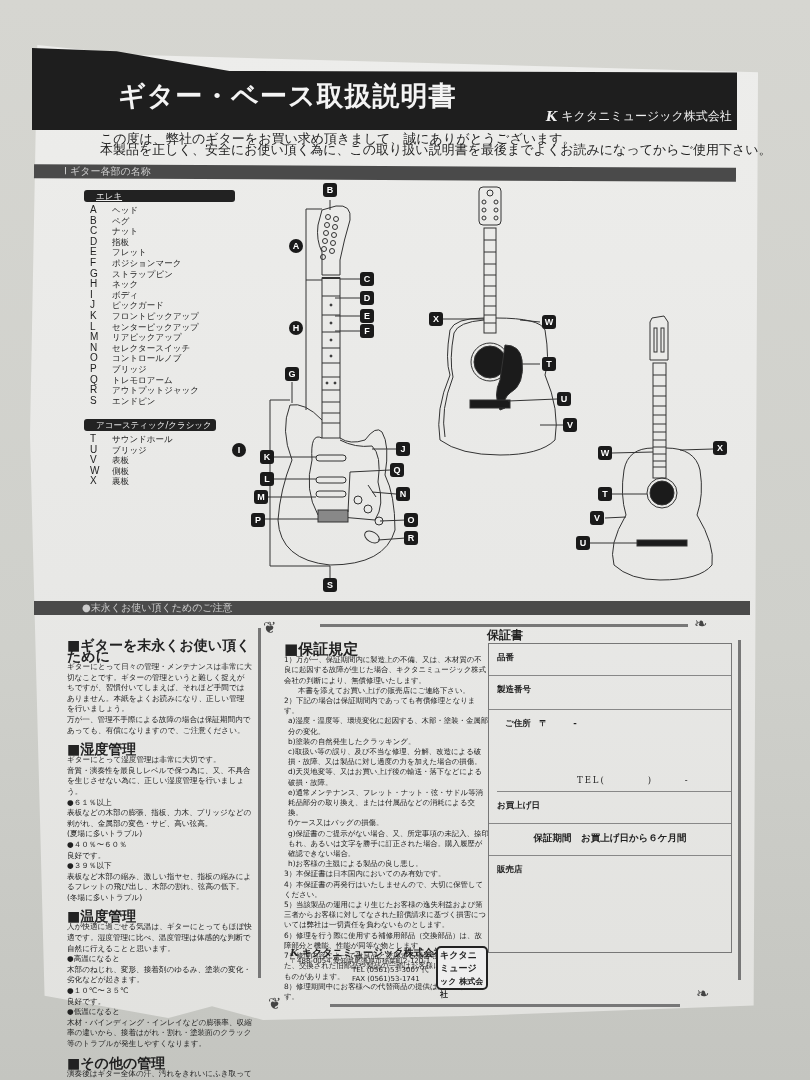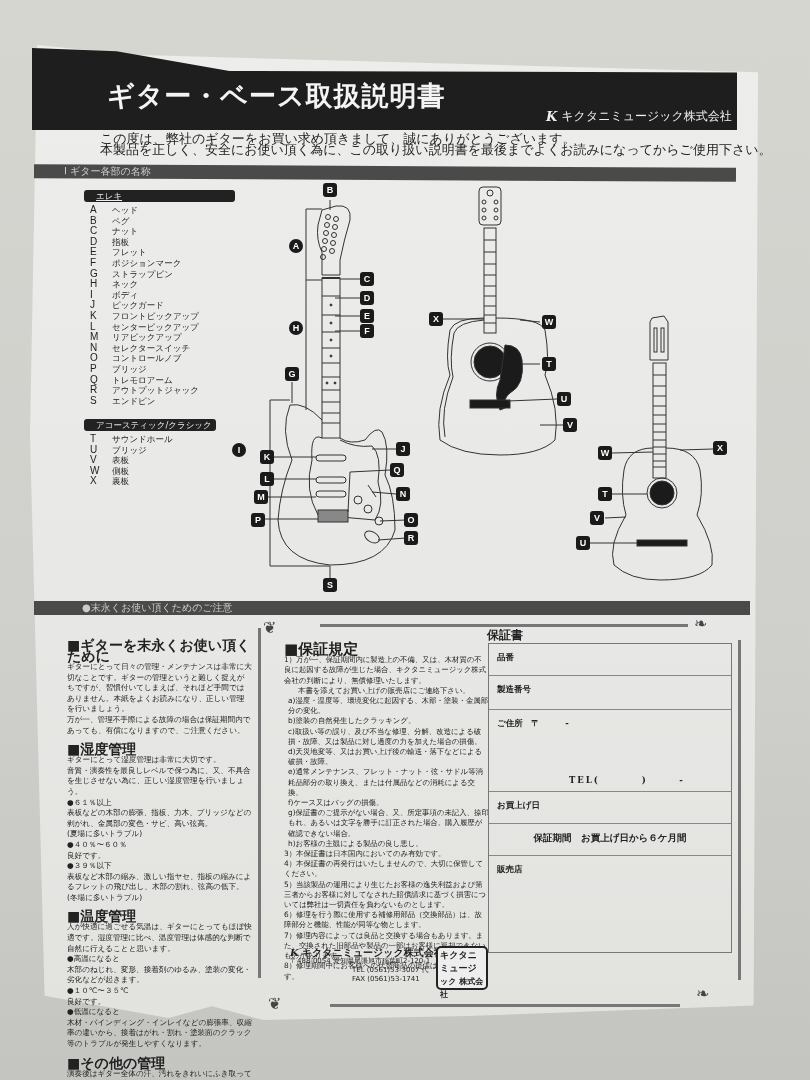--- a/index.html
+++ b/index.html
@@ -17,21 +17,21 @@
     background: linear-gradient(180deg, #ededeb 0%, #e8e8e6 55%, #e2e2df 100%);
     clip-path: polygon(1% 0%, 14% 1%, 100% 2.8%, 99.4% 98.5%, 60% 99.6%, 32% 100%, 25% 98.6%, 19% 99.8%, 2% 97.5%, 0% 40%);
     box-shadow: 0 2px 6px rgba(0,0,0,0.2);
   }
   .header-band {
     position: absolute; left: 32px; top: 48px; width: 705px; height: 82px;
     background: #1e1e1e;
     clip-path: polygon(0 0, 12% 4%, 28% 28%, 100% 30%, 100% 100%, 0 100%);
   }
   .title {
-    position: absolute; left: 107px; top: 78px;
+    position: absolute; left: 118px; top: 78px;
     color: #f4f4f4; font-size: 27px; letter-spacing: 1px; font-weight: bold;
   }
   .brand {
     position: absolute; left: 546px; top: 108px;
     color: #f0f0f0; font-size: 12px; display: flex; align-items: center; gap: 4px;
   }
   .brand .k-logo { font-style: italic; font-weight: bold; font-family: "DejaVu Serif", serif; font-size: 13px; }
   .intro { position: absolute; left: 100px; top: 133px; font-size: 13px; line-height: 11px; color: #222; }
   .section-bar {
     position: absolute; height: 14px; background: #4a4a4a; color: #ccc;
@@ -63,21 +63,21 @@
   .company-block .right { padding-left: 62px; }
   .stamp {
     position: absolute; left: 436px; top: 946px; width: 52px; height: 44px;
     border: 2px solid #222; border-radius: 5px; font-size: 9px; font-weight: bold;
     line-height: 13px; padding: 1px 2px; background: #eee;
   }
   .cert-title { position: absolute; left: 487px; top: 627px; font-size: 12px; font-weight: bold; font-family: "DejaVu Serif", serif; }
   .cert-table { position: absolute; left: 488px; top: 643px; width: 244px; border: 1px solid #777; }
   .cert-row { border-bottom: 1px solid #888; font-size: 8.5px; font-family: "DejaVu Serif", serif; font-weight: bold; padding: 8px 8px; position: relative; }
   .cert-row:last-child { border-bottom: none; }
-  .cert-row .tel { position: absolute; left: 80px; bottom: 4px; font-weight: bold; letter-spacing: 2px; }
+  .cert-row .tel { position: absolute; left: 80px; bottom: 4px; font-weight: normal; letter-spacing: 2px; }
   .cert-row.period { text-align: center; font-size: 9.5px; }
   .ornament { position: absolute; font-size: 16px; color: #444; font-family: "DejaVu Serif", serif; }
   .frame-line { position: absolute; background: #777; }
 </style>
 </head>
 <body>
 
 <div class="paper"></div>
 <div class="header-band"></div>
 <div class="title">ギター・ベース取扱説明書</div>
@@ -396,20 +396,21 @@
 <div class="ornament" style="left:263px;top:618px;">❦</div>
 <div class="ornament" style="left:694px;top:614px;">❧</div>
 <div class="ornament" style="left:268px;top:994px;">❦</div>
 <div class="ornament" style="left:696px;top:984px;">❧</div>
 
 <div class="warranty-col">
   <h4>■保証規定</h4>
   <div id="terms-list">
       <div class="">1）万が一、保証期間内に製造上の不備、又は、木材質の不良に起因する故障が生じた場合、キクタニミュージック株式会社の判断により、無償修理いたします。</div>
       <div class="indent">本書を添えてお買い上げの販売店にご連絡下さい。</div>
+      <div class="">2）下記の場合は保証期間内であっても有償修理となります。</div>
       <div class="sub">a)湿度・温度等、環境変化に起因する、木部・塗装・金属部分の変化。</div>
       <div class="sub">b)塗装の自然発生したクラッキング。</div>
       <div class="sub">c)取扱い等の誤り、及び不当な修理、分解、改造による破損・故障、又は製品に対し過度の力を加えた場合の損傷。</div>
       <div class="sub">d)天災地変等、又はお買い上げ後の輸送・落下などによる破損・故障。</div>
       <div class="sub">e)通常メンテナンス、フレット・ナット・弦・サドル等消耗品部分の取り換え、または付属品などの消耗による交換。</div>
       <div class="sub">f)ケース又はバッグの損傷。</div>
       <div class="sub">g)保証書のご提示がない場合、又、所定事項の未記入、捺印もれ、あるいは文字を勝手に訂正された場合。購入履歴が確認できない場合。</div>
       <div class="sub">h)お客様の主観による製品の良し悪し。</div>
       <div class="">3）本保証書は日本国内においてのみ有効です。</div>
       <div class="">4）本保証書の再発行はいたしませんので、大切に保管してください。</div>
@@ -432,20 +433,20 @@
 <div class="stamp">
   <div>キクタニ</div>
   <div>ミュージ</div>
   <div style="font-size:8px;">ック 株式会社</div>
 </div>
 
 <div class="cert-title">保証書</div>
 <div class="cert-table">
   <div class="cert-row" style="height:32px;"><span>品番</span></div>
   <div class="cert-row" style="height:34px;"><span>製造番号</span></div>
-  <div class="cert-row" style="height:82px;">
+  <div class="cert-row" style="height:82px;margin-left:8px;">
     <span>ご住所　〒　　　-</span>
     <span class="tel">TEL(　　　　)　　　-</span>
   </div>
   <div class="cert-row" style="height:32px;"><span>お買上げ日</span></div>
   <div class="cert-row period" style="height:32px;">保証期間　お買上げ日から６ケ月間</div>
   <div class="cert-row" style="height:96px;"><span>販売店</span></div>
 </div>
 
 </body></html>

